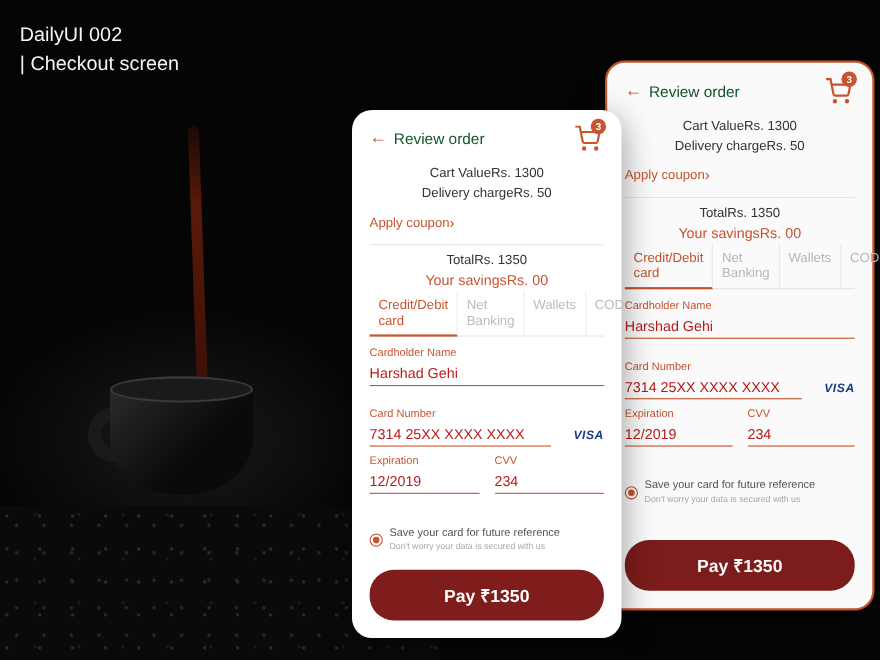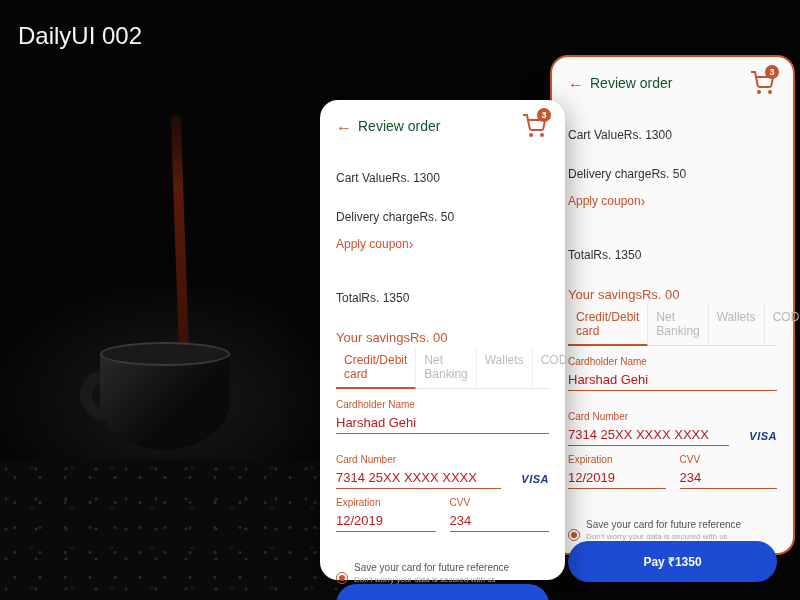--- a/index.html
+++ b/index.html
@@ -59,21 +59,21 @@
       radial-gradient(circle at 20% 30%, #2a2a2a 1px, transparent 2px),
       radial-gradient(circle at 60% 70%, #2a2a2a 1px, transparent 2px),
       radial-gradient(circle at 80% 20%, #1a1a1a 1px, transparent 2px),
       #0a0a0a;
     background-size: 30px 30px, 25px 25px, 40px 40px, auto;
   }
   .title-block {
     position: absolute;
     left: 18px; top: 18px;
     color: #f5f5f5;
-    font-size: 24px;
+    font-size: 18px;
     font-weight: 300;
     line-height: 1.5;
   }
   .title-block .line2::before { content: "| "; }
 
   .card {
     position: absolute;
     background: #fff;
     border-radius: 18px;
     box-shadow: 0 8px 30px rgba(0,0,0,0.4);
@@ -109,24 +109,23 @@
   .cart-icon svg { width: 26px; height: 24px; }
   .cart-badge {
     position: absolute; top: -6px; right: -2px;
     width: 14px; height: 14px;
     background: #c8552f; color: #fff;
     border-radius: 50%;
     font-size: 9px; font-weight: bold;
     display: flex; align-items: center; justify-content: center;
   }
   .row {
-    display: flex; justify-content: flex-start;
+    display: flex; justify-content: center;
     font-size: 12px; color: #333;
     padding: 2px 0;
-    margin-top: 21px;
   }
   .coupon-row {
     display: flex; justify-content: flex-start; align-items: center;
     color: #c8552f; font-size: 12px; font-weight: 500;
     padding: 10px 0 8px;
     cursor: pointer;
   }
   .divider { height: 1px; background: #e8e8e8; margin: 4px 0; }
   .total-row { font-weight: 500; }
   .savings-row { color: #c8552f; font-size: 13px; }
@@ -154,38 +153,38 @@
   .card-number-row { display: flex; align-items: flex-end; gap: 20px; }
   .card-number-row .field { flex: 1; margin-bottom: 0; }
   .visa-mark {
     font-size: 11px; font-weight: 800; font-style: italic;
     color: #1a3a8a; letter-spacing: 0.5px;
     padding-bottom: 4px;
   }
   .two-col { display: flex; gap: 14px; margin-top: 8px;}
   .two-col .field { flex: 1; }
   .save-card-row {
-    display: flex; align-items: flex-end; gap: 6px;
+    display: flex; align-items: center; gap: 6px;
     margin-top: 10px; font-size: 10px; color: #555;
   }
   .radio-dot {
     width: 12px; height: 12px; border: 1.5px solid #c8552f; border-radius: 50%;
     display: flex; align-items: center; justify-content: center;
     flex-shrink: 0; margin-top: 1px;
     cursor: pointer;
   }
   .radio-dot::after { content:""; width: 6px; height:6px; background:#c8552f; border-radius:50%; }
   .save-sub { font-size: 8px; color: #aaa; margin-top: 2px; }
   .pay-btn {
     margin-top: auto;
-    background: #1d4ed8;
+    background: #7f1d1d;
     color: #fff;
     border: none; border-radius: 22px;
     padding: 12px;
-    font-size: 12px; font-weight: 600;
+    font-size: 16px; font-weight: 600;
     cursor: pointer;
     width: 100%;
   }
   .chev { color: #c8552f; font-size: 14px; }
 </style>
 </head>
 <body>
 
 <div class="bg-scene">
   <div class="ground-texture"></div>
@@ -193,20 +192,21 @@
   <div class="cup">
     <div class="cup-handle"></div>
     <div class="cup-body"></div>
 
     <div class="cup-rim"></div>
   </div>
 </div>
 
 <div class="title-block">
   <div>DailyUI 002</div>
+  <div class="line2">Checkout screen</div>
 </div>
 
 <div class="card card-back">
   <div class="card-header">
     <div class="hdr-left">
       <span class="back-arrow">←</span>
       <span class="hdr-title">Review order</span>
     </div>
     <div class="cart-icon">
       <svg viewBox="0 0 24 24" fill="none" stroke="currentColor" stroke-width="2">

